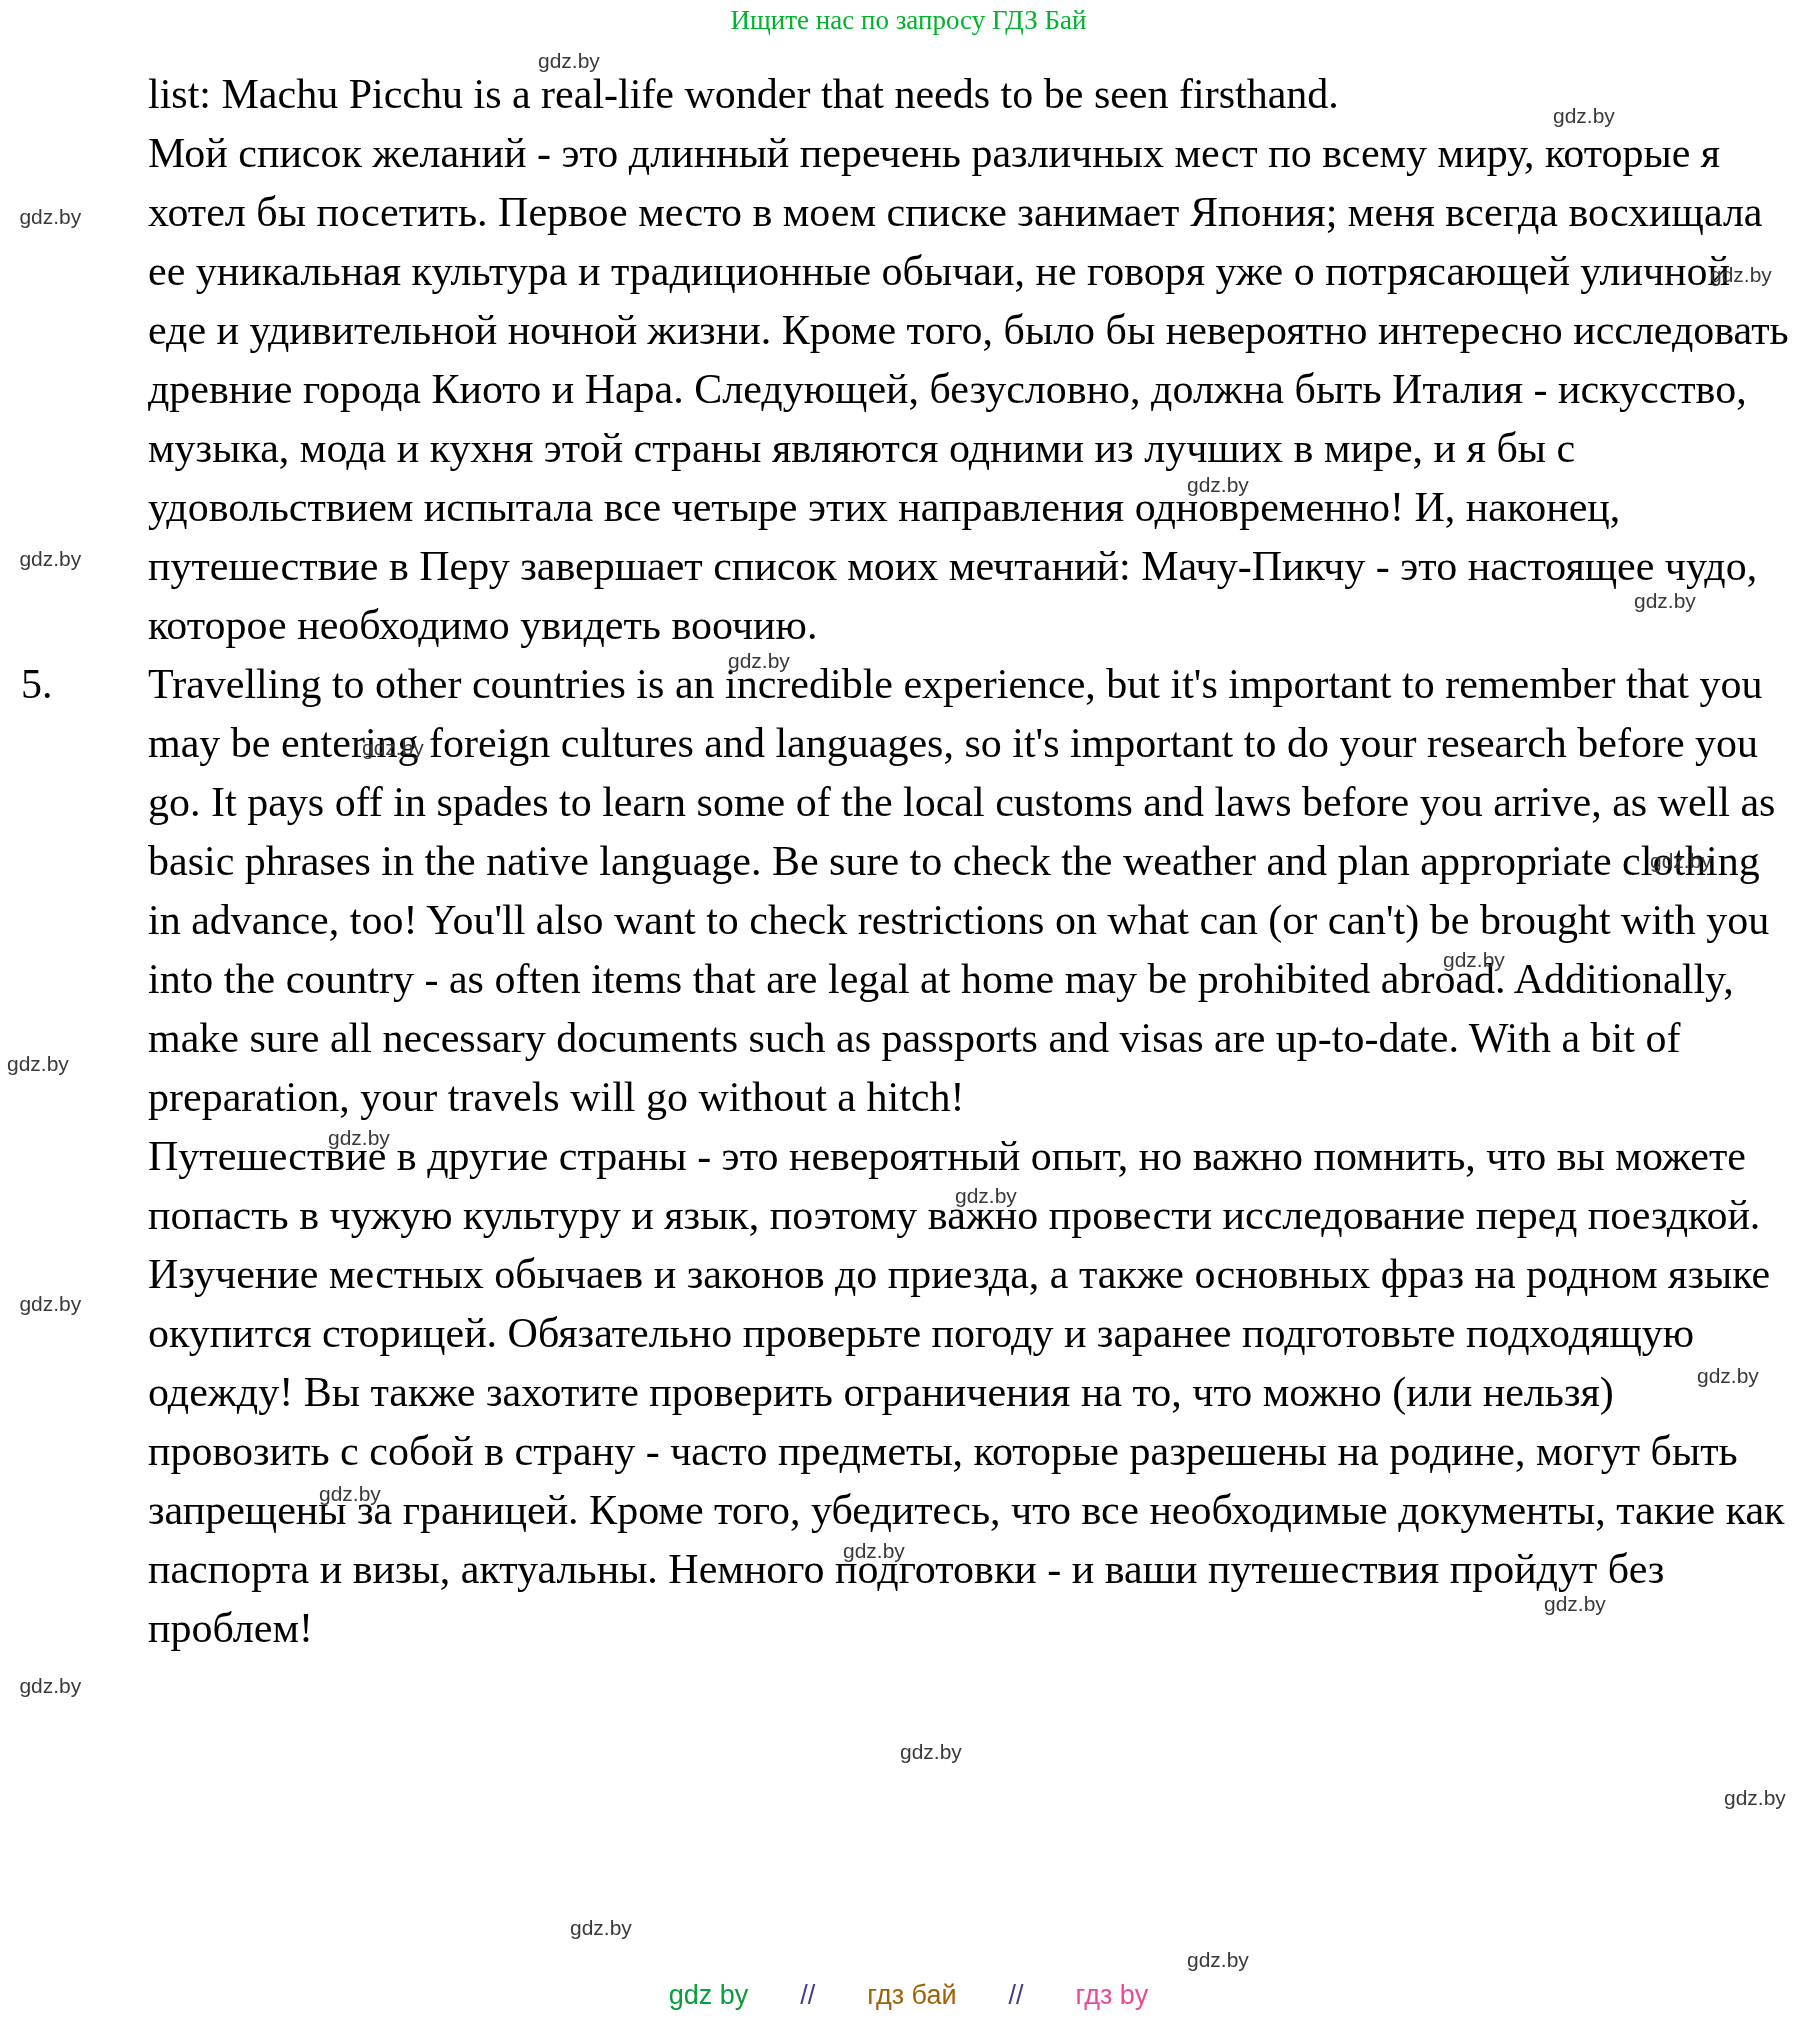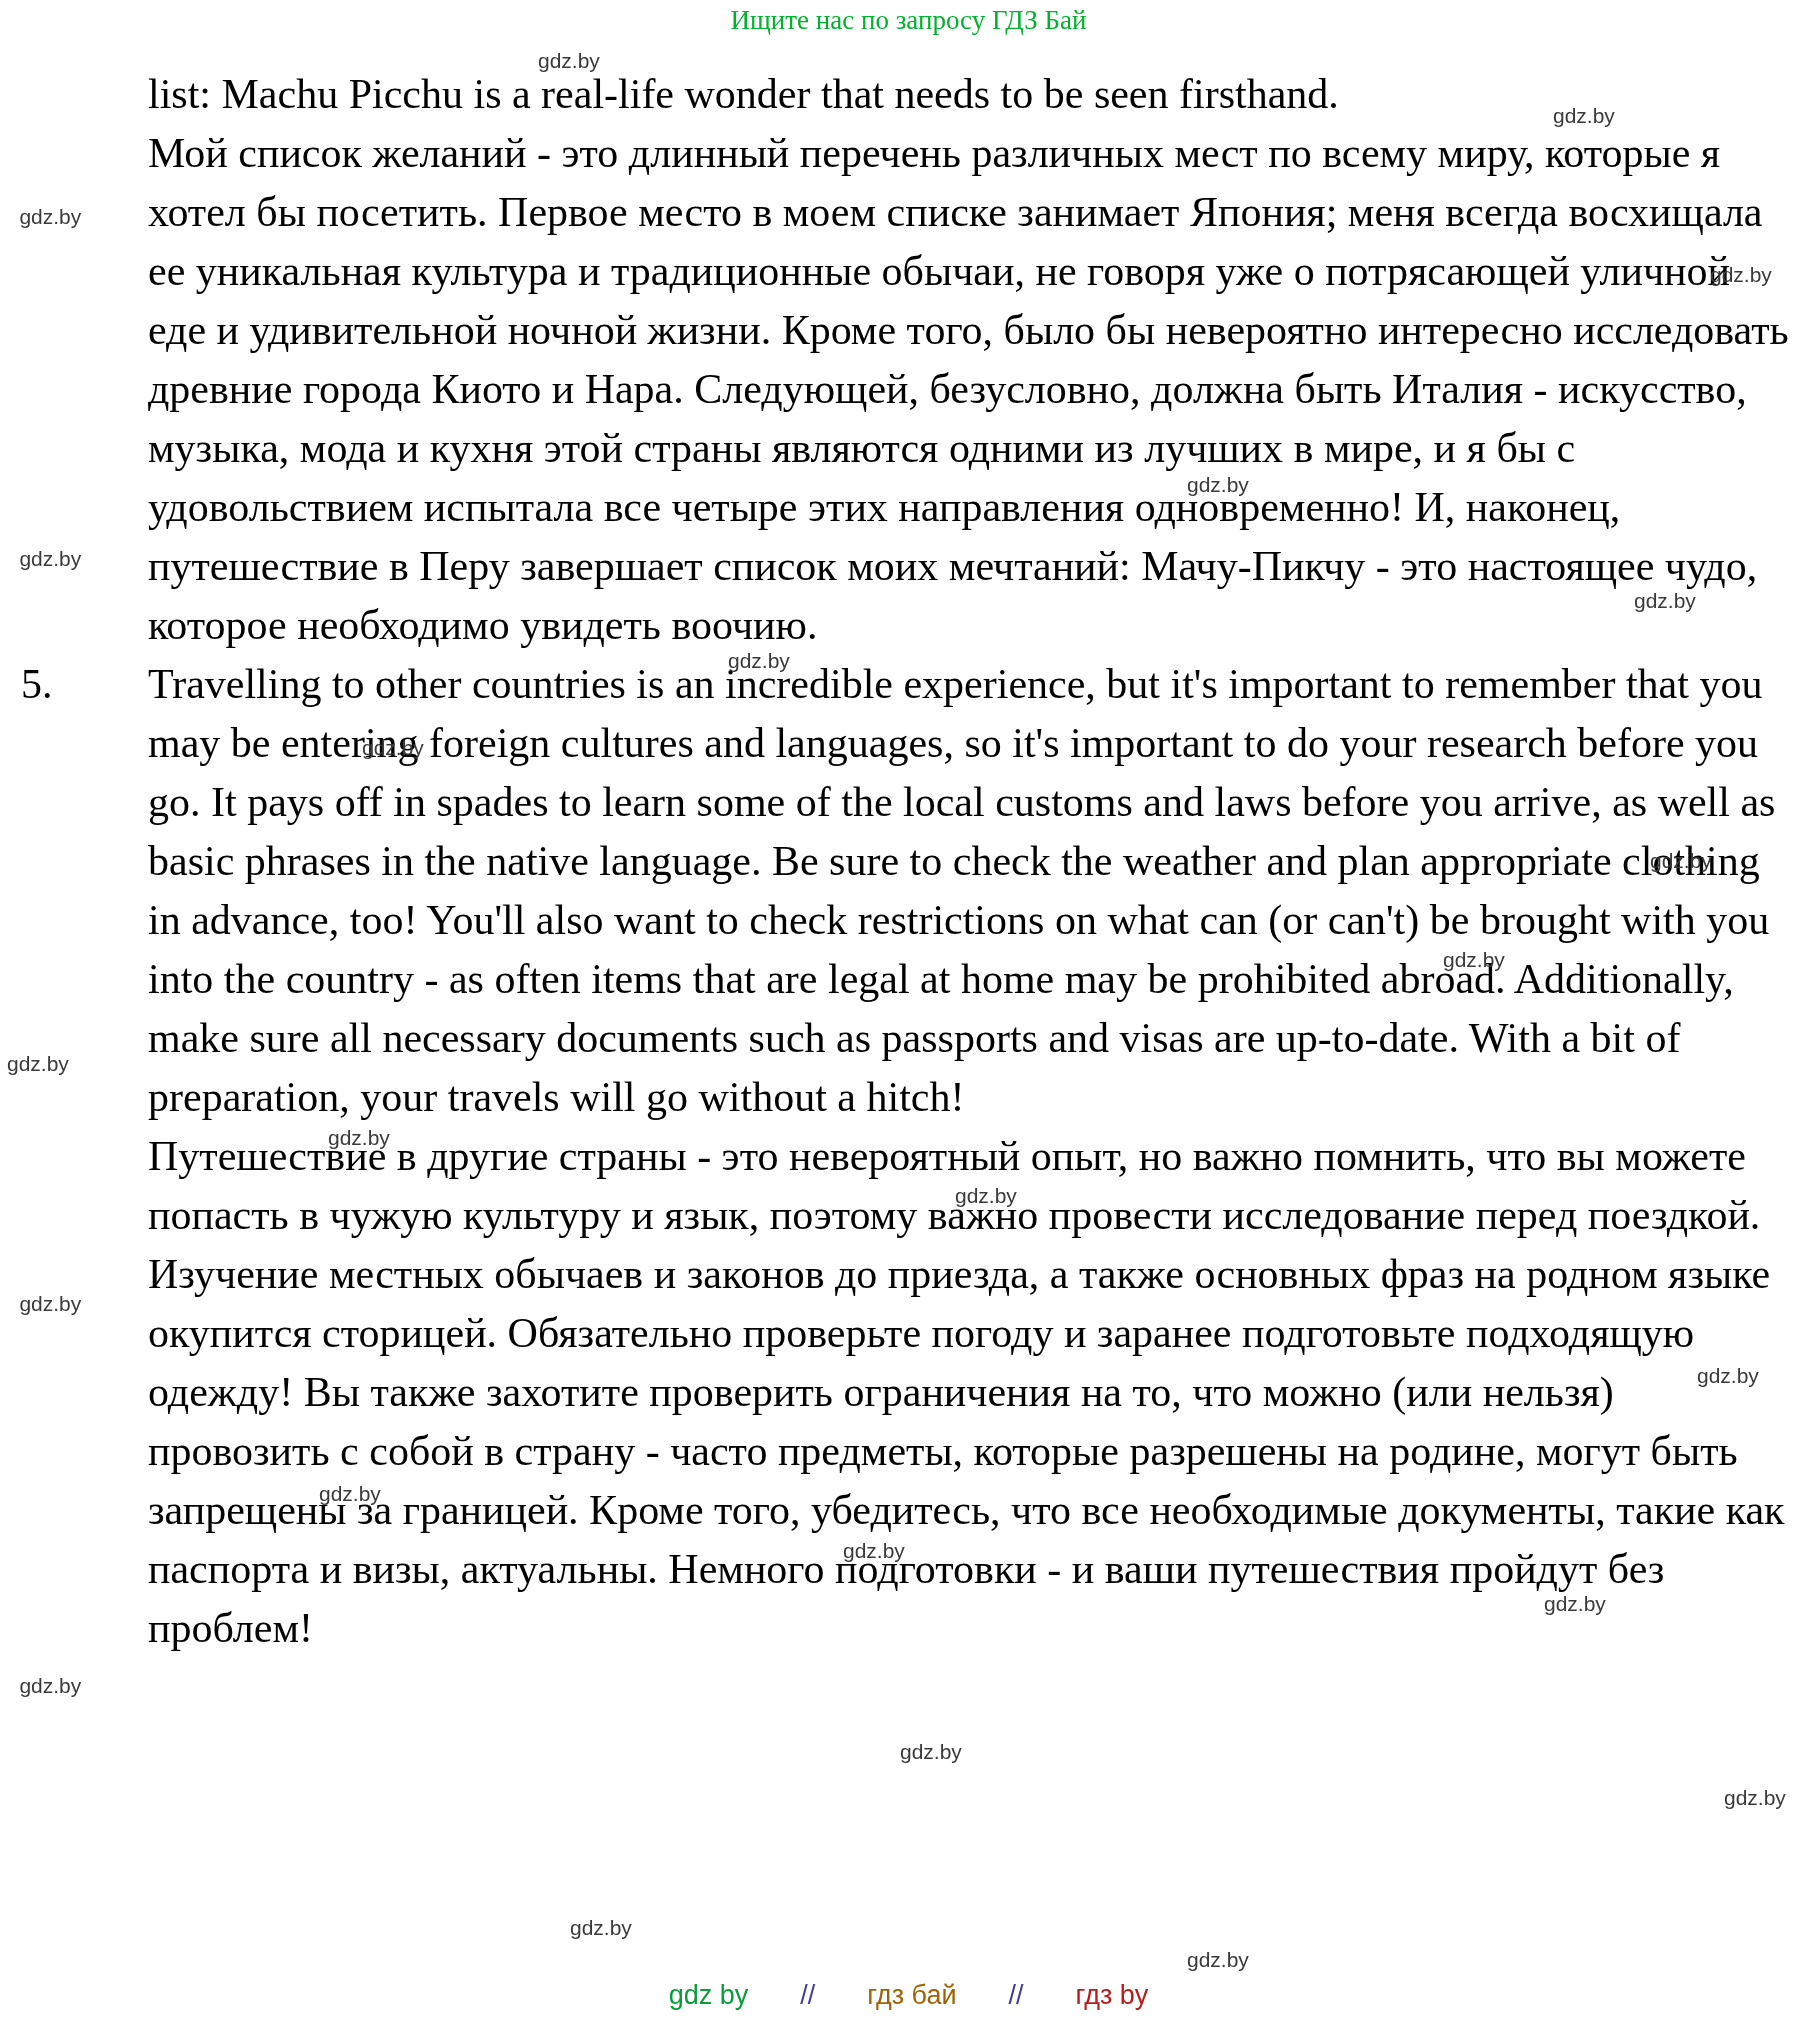--- a/index.html
+++ b/index.html
@@ -99,14 +99,14 @@
     <span class="wm" style="left: 319px; top: 1482px;">gdz.by</span>
     <span class="wm" style="left: 843px; top: 1539px;">gdz.by</span>
     <span class="wm" style="left: 1544px; top: 1592px;">gdz.by</span>
     <span class="wm" style="left: 19.4px; top: 1674px;">gdz.by</span>
     <span class="wm" style="left: 900px; top: 1740px;">gdz.by</span>
     <span class="wm" style="left: 1724px; top: 1786px;">gdz.by</span>
     <span class="wm" style="left: 570px; top: 1916px;">gdz.by</span>
     <span class="wm" style="left: 1187px; top: 1948px;">gdz.by</span>
   </div>
 
-<div class="footer"><span style="color: rgb(8, 158, 60);">gdz by</span><span style="color: rgb(63, 63, 143);">//</span><span style="color: #a16207;">гдз бай</span><span style="color: rgb(63, 63, 143);">//</span><span style="color: #b91c1c;">гдз by</span></div>
+<div class="footer"><span style="color: rgb(8, 158, 60);">gdz by</span><span style="color: rgb(63, 63, 143);">//</span><span style="color: #a16207;">гдз бай</span><span style="color: rgb(63, 63, 143);">//</span><span style="color: #ec4899;">гдз by</span></div>
 
 
 </body></html>

